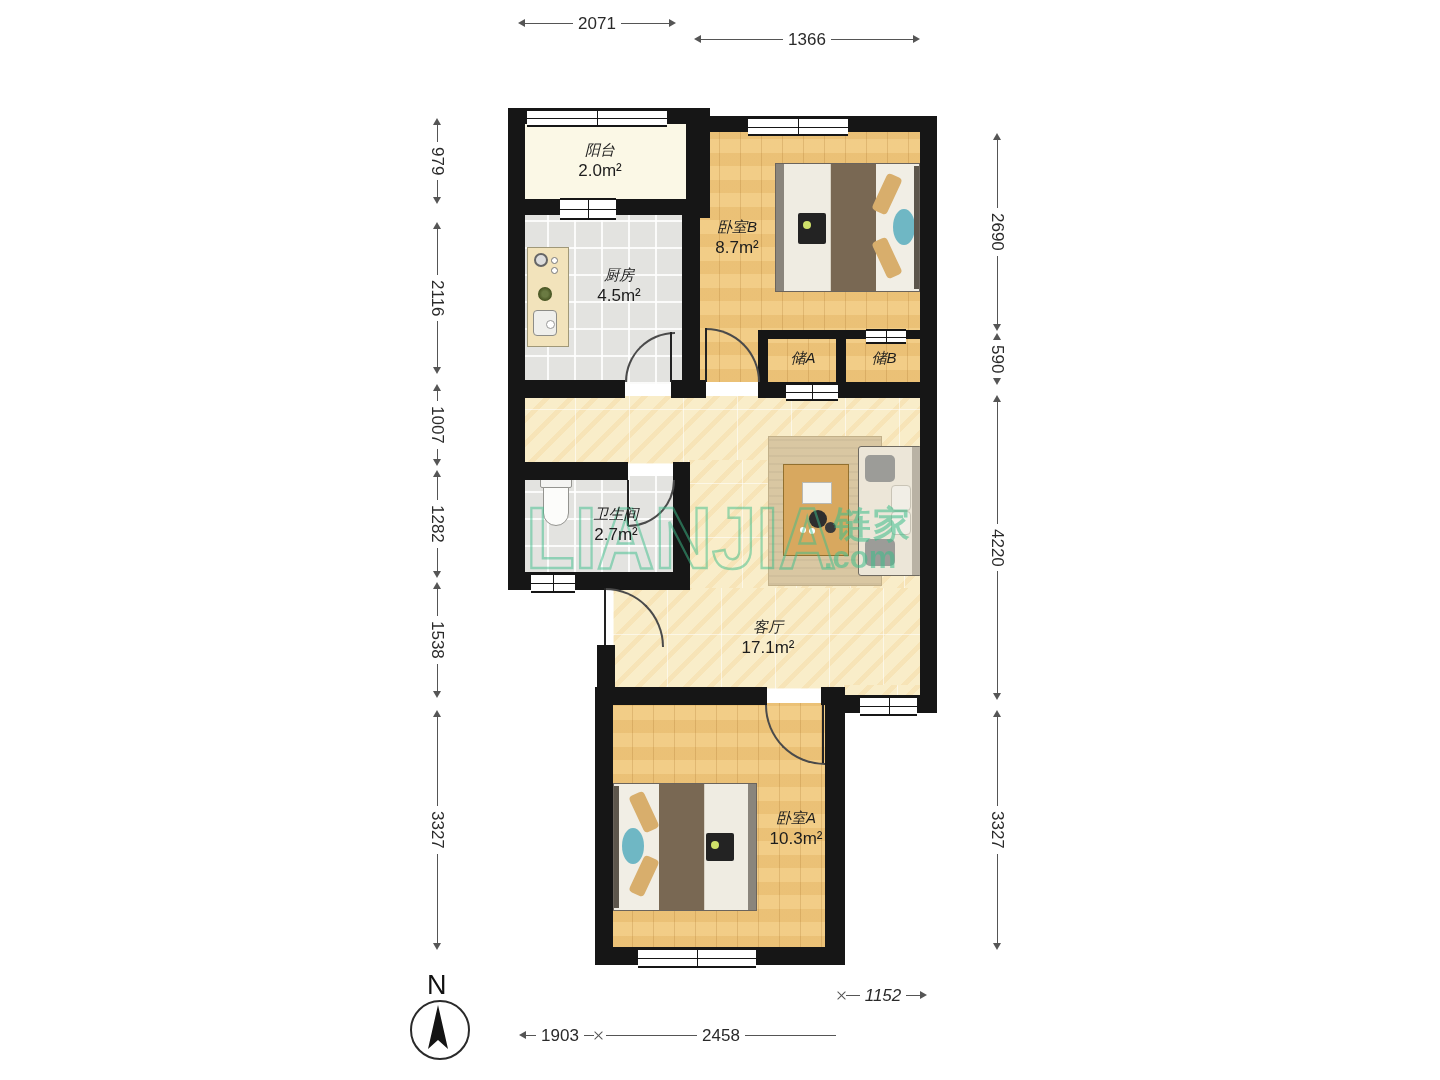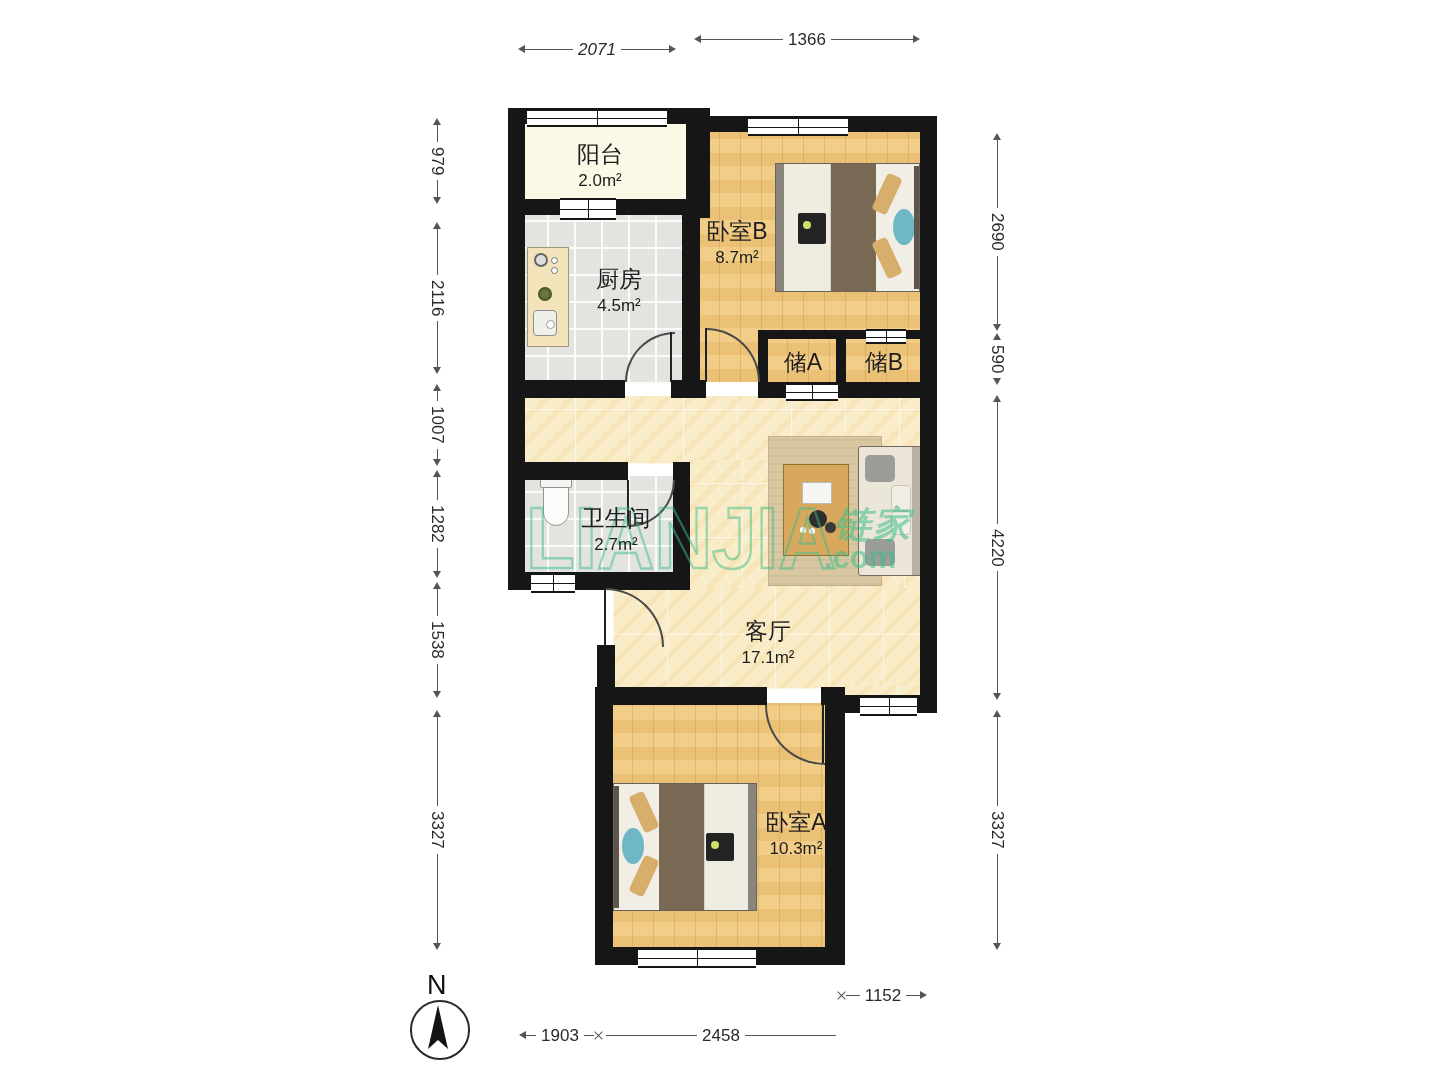--- a/index.html
+++ b/index.html
@@ -37,21 +37,21 @@
   .arc-tl{border-top:2px solid #4a4a4a;border-left:2px solid #4a4a4a;border-top-left-radius:100%;}
   .arc-tr{border-top:2px solid #4a4a4a;border-right:2px solid #4a4a4a;border-top-right-radius:100%;}
   .arc-br{border-bottom:2px solid #4a4a4a;border-right:2px solid #4a4a4a;border-bottom-right-radius:100%;}
   .arc-bl{border-bottom:2px solid #4a4a4a;border-left:2px solid #4a4a4a;border-bottom-left-radius:100%;}
   
   .furn{position:absolute;z-index:3;}
   .rug{background:repeating-linear-gradient(0deg, rgba(0,0,0,.04) 0 2px, rgba(0,0,0,0) 2px 8px),var(--rug,#d9c7a2);
        border:1px solid #c2b089;z-index:2;}
   
   .lbl{position:absolute;transform:translateX(-50%);text-align:center;color:#1d1d1d;z-index:9;line-height:1.3;white-space:nowrap;}
-  .lbl .n{display:block;font-size:23px;}
+  .lbl .n{display:block;font-size:15px;font-style:italic;}
   .lbl .a{display:block;font-size:17px;}
   
   .hdim,.bdim{position:absolute;display:flex;align-items:center;height:18px;z-index:4;}
   .vdim{position:absolute;display:flex;flex-direction:column;align-items:center;width:22px;z-index:4;}
   .ln{flex:1;background:#555;}
   .hdim .ln,.bdim .ln{height:1px;}
   .vdim .ln{width:1px;}
   .dv{font-size:17px;color:#2a2a2a;font-weight:400;line-height:1;}
   .hdim .dv,.bdim .dv{padding:0 5px;}
   .vdim .dv{writing-mode:vertical-rl;padding:5px 0;}
@@ -220,24 +220,24 @@
   <span class="a">17.1m²</span>
 </div>
 <div class="lbl" style="left:796px;top:808px;">
   <span class="n">卧室A</span>
   <span class="a">10.3m²</span>
 </div>
 
 <svg class="wm" style="left:498px;top:484px;" width="426" height="112" viewBox="0 0 426 112">
   <text x="28" y="84" textLength="310" lengthAdjust="spacingAndGlyphs" font-family="Liberation Sans, DejaVu Sans, sans-serif" font-size="88" font-weight="bold" fill="none" opacity="0.5" stroke-width="2.5" stroke="#3dbe8b">LIANJIA</text>
 </svg>
-<div class="wm wm-cjk" style="left:834px;top:500px;font-style:italic;">链家</div>
+<div class="wm wm-cjk" style="left:834px;top:500px;">链家</div>
 <div class="wm wm-com" style="left:824px;top:540px;">.com</div>
 
-<div class="hdim" style="left:518px;top:40px;width:158px;font-style:italic;">
+<div class="hdim" style="left:518px;top:14px;width:158px;">
   <i class="ah l"></i>
     <i class="ln"></i>
   <b class="dv">2071</b>
   <i class="ln"></i>
     <i class="ah r"></i>
 </div>
 <div class="hdim" style="left:694px;top:30px;width:226px;">
   <i class="ah l"></i>
     <i class="ln"></i>
   <b class="dv">1366</b>
@@ -320,21 +320,21 @@
     <i class="ln"></i>
   <b class="dv">1903</b>
   <i class="ln"></i>
     <i class="xm"></i>
 </div>
 <div class="bdim" style="left:606px;top:1026px;width:230px;">
   <i class="ln"></i>
   <b class="dv">2458</b>
   <i class="ln"></i>
 </div>
-<div class="bdim" style="left:837px;top:986px;width:90px;">
+<div class="bdim" style="left:837px;top:986px;width:90px;font-style:italic;">
   <i class="xm"></i>
     <i class="ln"></i>
   <b class="dv">1152</b>
   <i class="ln"></i>
     <i class="ah r"></i>
 </div>
 
 <div class="compass-n" style="left:427px;top:970px;">N</div>
 <div class="compass-circle" style="left:410px;top:1000px;">
   <svg width="52" height="52" viewBox="0 0 52 52">

